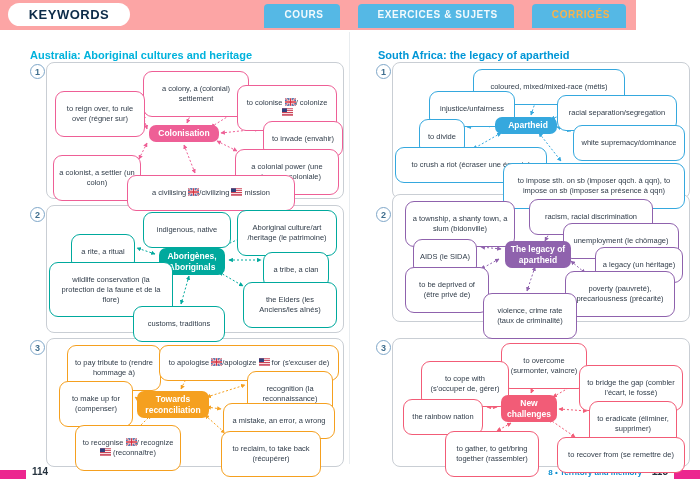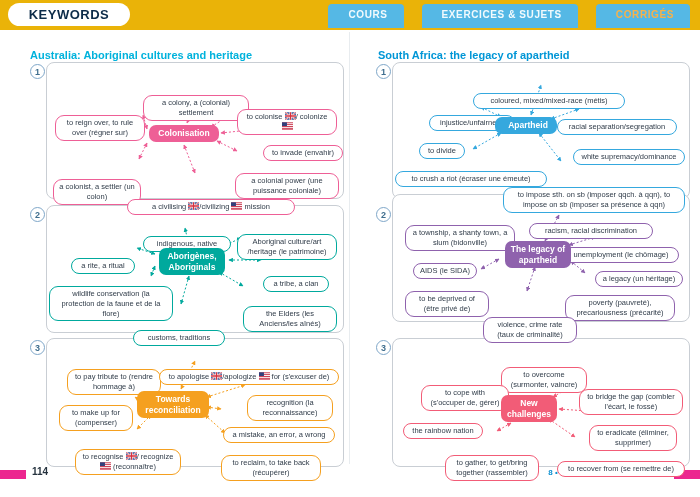--- a/index.html
+++ b/index.html
@@ -1,42 +1,42 @@
 <!DOCTYPE html>
 <html><head>
 <meta charset="utf-8">
 <style>
   html,body { margin:0; padding:0; background:#fff; }
   .sheet { position:relative; width:700px; height:497px; background:#fff; overflow:hidden;
            font-family:"Liberation Sans", sans-serif; }
 
   
-  .topbar { position:absolute; left:0; top:0; width:700px; height:30px; background:#eab308; }
+  .topbar { position:absolute; left:0; top:0; width:636px; height:30px; background:#fca5a5; }
   .kw-pill { position:absolute; left:8px; top:3px; width:122px; height:23px; background:#fff;
              border-radius:13px; display:flex; align-items:center; justify-content:center;
              font-weight:bold; font-size:13px; color:#0d2c49; letter-spacing:.5px; }
   .tabs { position:absolute; right:10px; top:4px; display:flex; gap:18px; }
   .tab { background:#55b8e5; border-radius:4px 4px 0 0; padding:5px 16px 8px 20px;
          font-weight:bold; font-size:10px; letter-spacing:.6px; color:#f2fafd; }
   .tab-corriges { color:#f8b24a; }
 
   
   .page-title { position:absolute; font-weight:bold; font-size:11px; }
   .title-left { left:30px; top:40px; color:#00b2dc; }
   .title-right { left:378px; top:40px; color:#0096d6; }
   .num { position:absolute; width:13px; height:13px; border:1px solid #7fa7c9; border-radius:50%;
          background:#fff; color:#3f6e8e; font-size:9px; font-weight:bold;
          display:flex; align-items:center; justify-content:center; z-index:3; }
 
   
   .panel { position:absolute; background:#fff; border:1px solid #c9ced4; border-radius:8px; }
   .links { position:absolute; left:0; top:0; pointer-events:none; }
   .node { position:absolute; background:#fff; border:1px solid; border-radius:9px;
-          padding:2px 5px; font-size:7.5px; line-height:1.3; text-align:center;
-          color:#303c49; box-sizing:border-box; z-index:2;margin-top:24px; }
+          padding:12px 5px; font-size:7.5px; line-height:1.3; text-align:center;
+          color:#303c49; box-sizing:border-box; z-index:2; }
   .cnode { position:absolute; border-radius:7px; padding:3px 5px; font-weight:bold; color:#fff;
            font-size:8.5px; line-height:1.25; text-align:center; box-sizing:border-box; z-index:2; }
   .b-pink { border-color:#ee5f96; }   .bg-pink { background:#ee5f96; }
   .b-teal { border-color:#00a99d; }   .bg-teal { background:#00a99d; }
   .b-orange { border-color:#f5a01f; } .bg-orange { background:#f5a01f; }
   .b-blue { border-color:#35a8de; }   .bg-blue { background:#35a8de;padding-left:9px; }
   .b-purple { border-color:#8f62ad; } .bg-purple { background:#8f62ad; }
   .b-red { border-color:#f25c77; }    .bg-red { background:#f25c77; }
 
   .flag { display:inline-block; width:11px; height:8px; line-height:0; vertical-align:-1px; }

